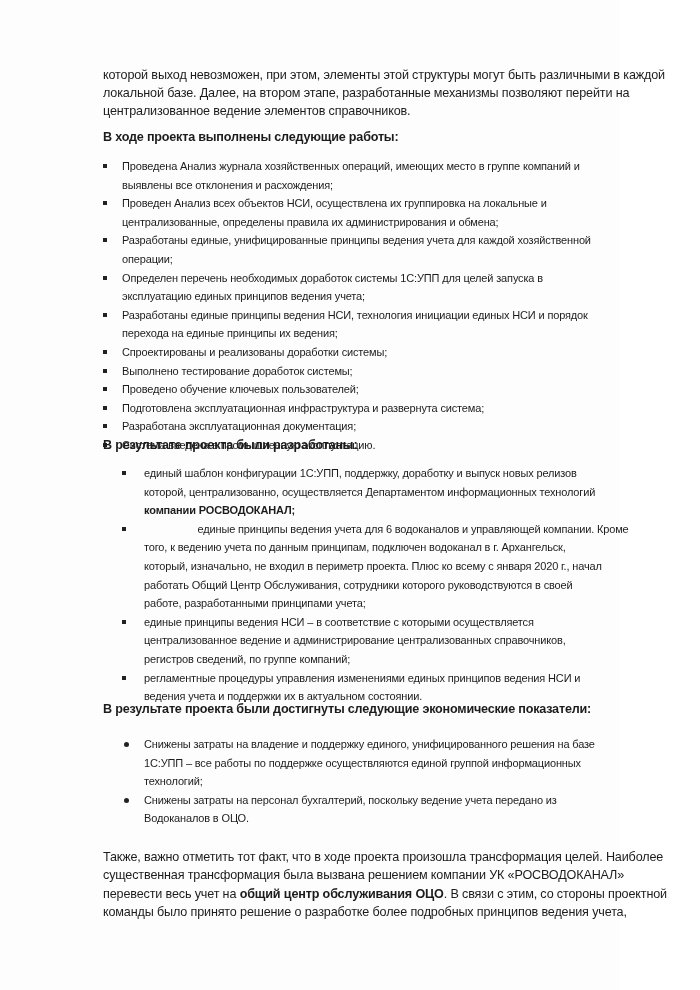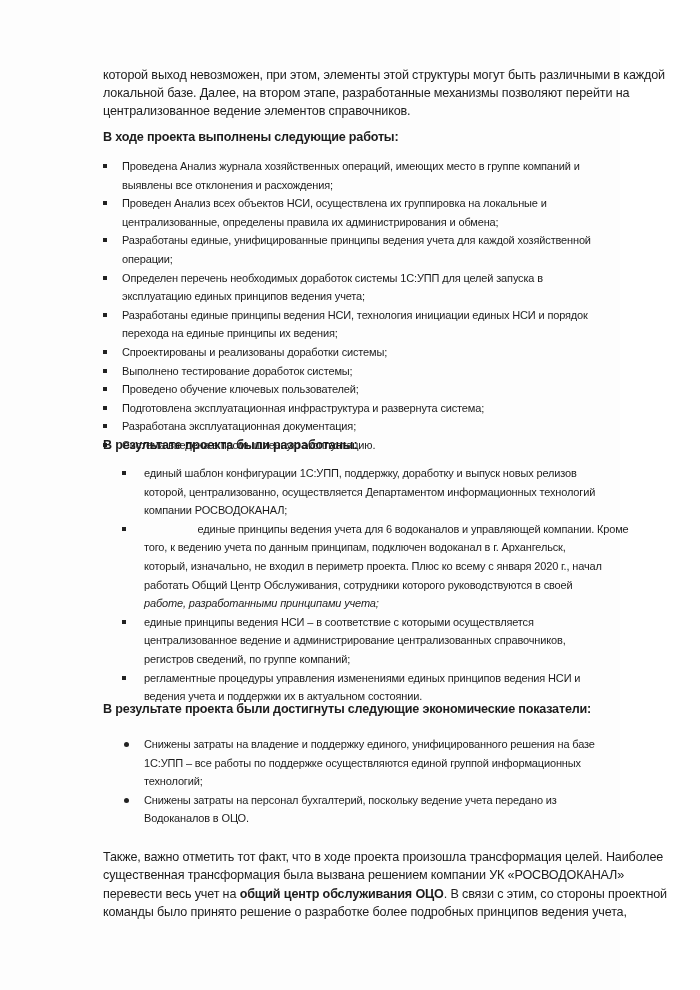--- a/index.html
+++ b/index.html
@@ -94,29 +94,29 @@
         <span style="display: block;">Система введена в промышленную эксплуатацию.</span>
       </li>
     </ul>
 
   <div class="heading h2">В результате проекта были разработаны:</div>
   <ul class="list l2">
       <li>
         <span class="bullet sq"></span>
         <span style="display: block;">единый шаблон конфигурации 1С:УПП, поддержку, доработку и выпуск новых релизов</span>
         <span style="display: block;">которой, централизованно, осуществляется Департаментом информационных технологий</span>
-        <span style="display: block;">компании РОСВОДОКАНАЛ;</span>
+        <span style="display: block; font-weight: bold;">компании РОСВОДОКАНАЛ;</span>
       </li>
       <li>
         <span class="bullet sq"></span>
         <span style="display: block; text-align: center;"> единые принципы ведения учета для 6 водоканалов и управляющей компании. Кроме</span>
         <span style="display: block;">того, к ведению учета по данным принципам, подключен водоканал в г. Архангельск,</span>
         <span style="display: block;">который, изначально, не входил в периметр проекта. Плюс ко всему с января 2020 г., начал</span>
         <span style="display: block;">работать Общий Центр Обслуживания, сотрудники которого руководствуются в своей</span>
-        <span style="display: block; font-style: italic;">работе, разработанными принципами учета;</span>
+        <span style="display: block;">работе, разработанными принципами учета;</span>
       </li>
       <li>
         <span class="bullet sq"></span>
         <span style="display: block;">единые принципы ведения НСИ – в соответствие с которыми осуществляется</span>
         <span style="display: block;">централизованное ведение и администрирование централизованных справочников,</span>
         <span style="display: block;">регистров сведений, по группе компаний;</span>
       </li>
       <li>
         <span class="bullet sq"></span>
         <span style="display: block;">регламентные процедуры управления изменениями единых принципов ведения НСИ и</span>

